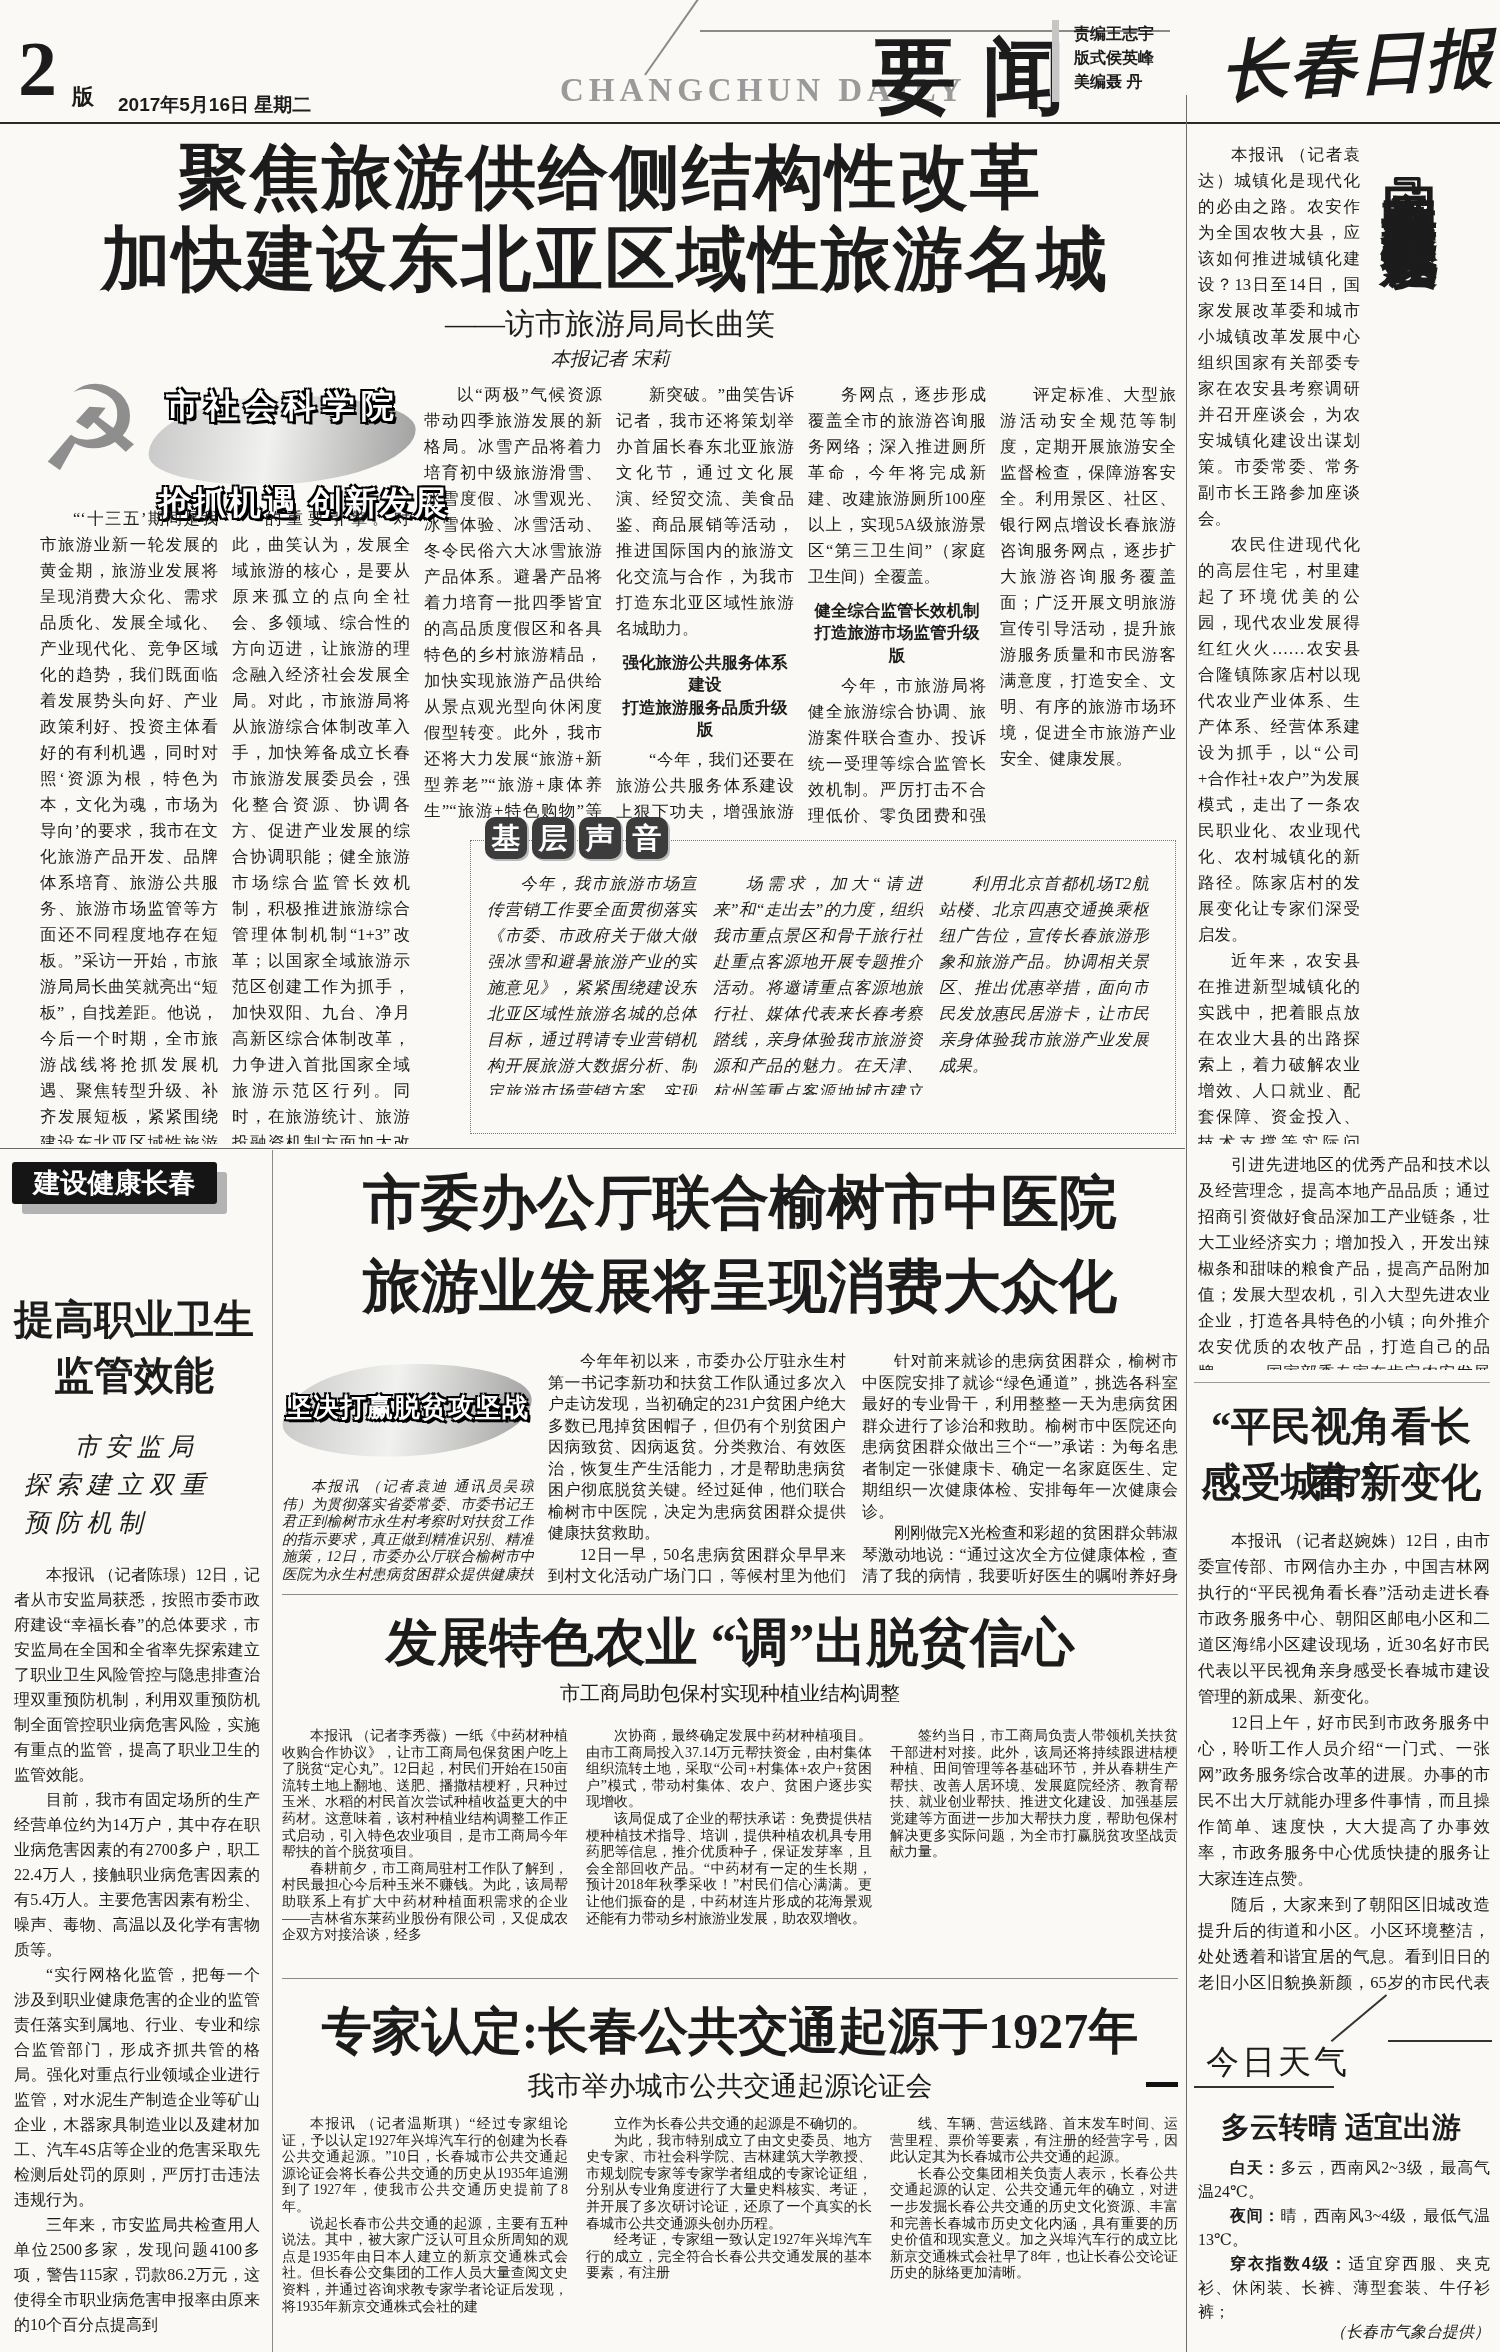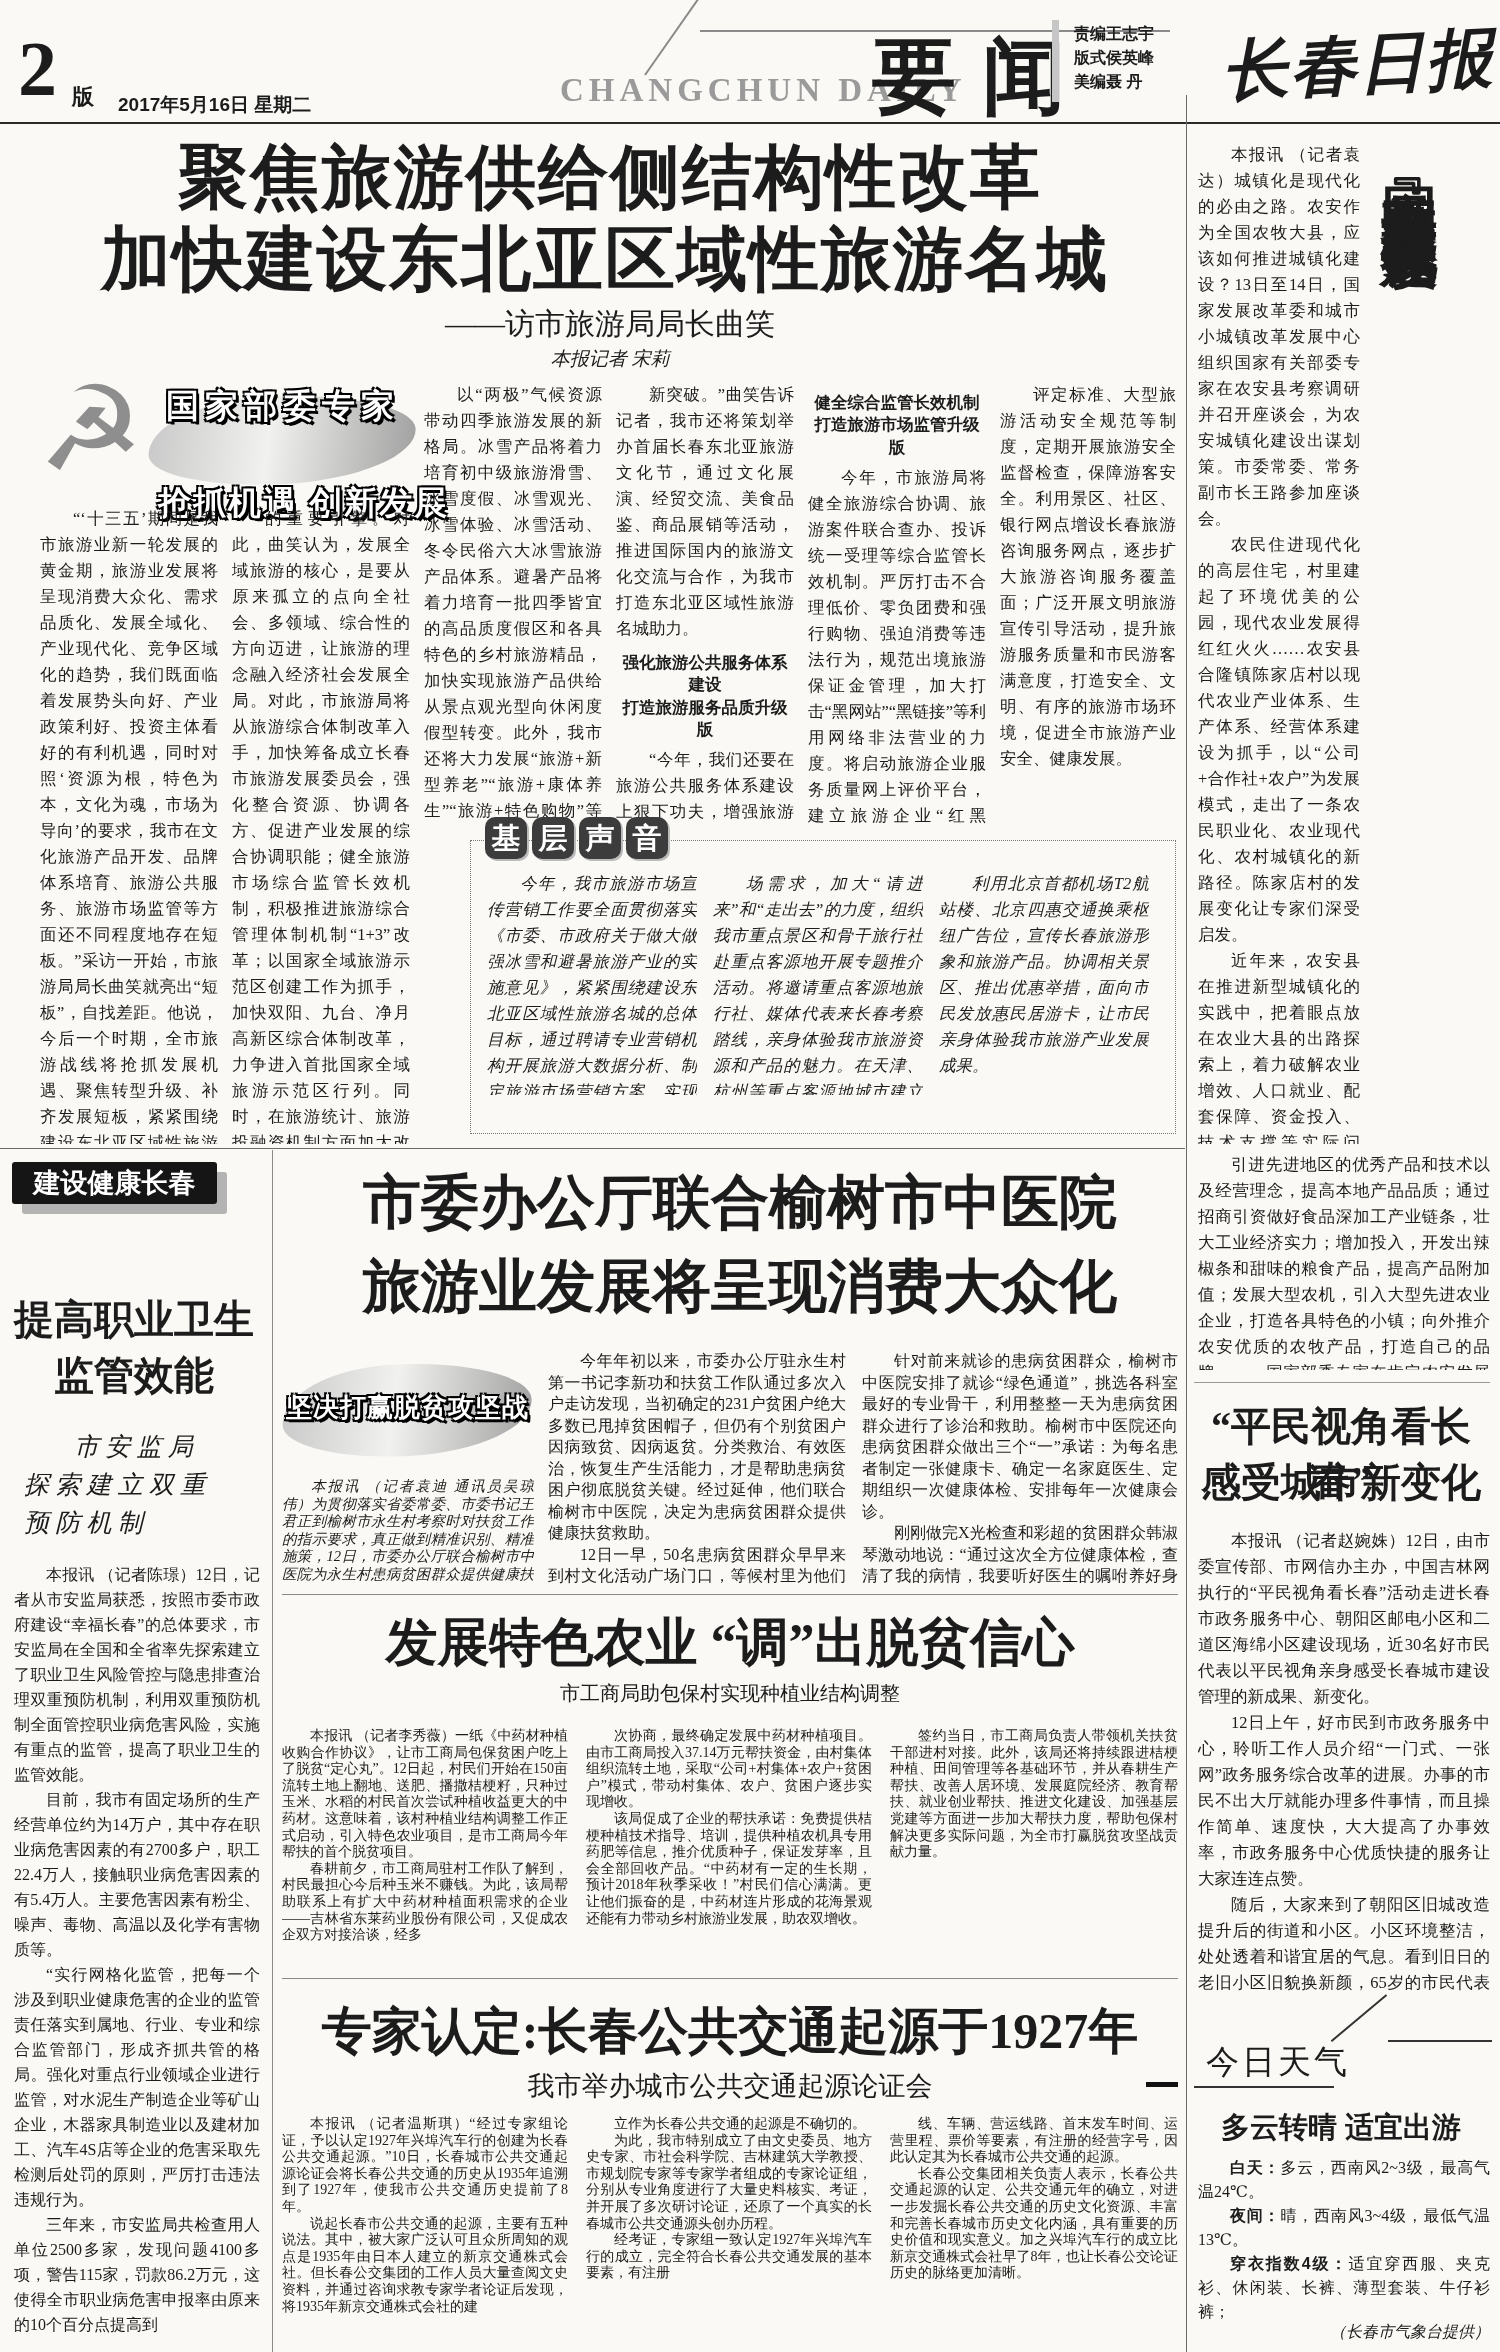--- a/index.html
+++ b/index.html
@@ -75,40 +75,41 @@
 <div class="abs rule" style="left:0;top:122px;width:1500px;height:2px;background:#2a2a2a"></div>
 
 <div class="abs h-main hei center" style="left:60px;top:140px;width:1100px;font-size:70px">聚焦旅游供给侧结构性改革</div>
 <div class="abs h-main hei center" style="left:30px;top:222px;width:1150px;font-size:70px">加快建设东北亚区域性旅游名城</div>
 <div class="abs center" style="left:60px;top:304px;width:1100px;font-size:30px">——访市旅游局局长曲笑</div>
 <div class="abs center kai" style="left:60px;top:346px;width:1100px;font-size:19px">本报记者  宋莉</div>
 
 <div class="abs" style="left:38px;top:378px;width:382px;height:120px">
   <div class="swoosh" style="left:110px;top:18px;width:268px;height:88px"></div>
   <span class="emblem abs" style="left:0;top:-8px;font-size:118px">☭</span>
-  <div class="abs outline-txt hei" style="left:128px;top:6px;font-size:33px;letter-spacing:6px">国家部委专家</div>
+  <div class="abs outline-txt hei" style="left:128px;top:6px;font-size:33px;letter-spacing:6px">市社会科学院</div>
   <div class="abs outline-txt hei" style="left:120px;top:58px;font-size:33px;letter-spacing:2px">抢抓机遇 创新发展</div>
 </div>
 
 <div class="abs newscol f-main" style="left:40px;top:506px;width:178px;height:638px">
     <p class="para">“‘十三五’期间是我市旅游业新一轮发展的黄金期，旅游业发展将呈现消费大众化、需求品质化、发展全域化、产业现代化、竞争区域化的趋势，我们既面临着发展势头向好、产业政策利好、投资主体看好的有利机遇，同时对照‘资源为根，特色为本，文化为魂，市场为导向’的要求，我市在文化旅游产品开发、品牌体系培育、旅游公共服务、旅游市场监管等方面还不同程度地存在短板。”采访一开始，市旅游局局长曲笑就亮出“短板”，自找差距。他说，今后一个时期，全市旅游战线将抢抓发展机遇、聚焦转型升级、补齐发展短板，紧紧围绕建设东北亚区域性旅游名城这一中心任务，全面落实“五个一”要求，以“抓机遇、创新发展”主题实践活动为载体，着力打造旅游产业体制机制、产品供给、品牌推广、服务质量、市场监管“五个升级版”，不断谱写我市旅游产业发展新篇章。</p>
   </div>
 <div class="abs newscol f-main" style="left:232px;top:506px;width:178px;height:638px">
     <p class="para">的重要引擎。对此，曲笑认为，发展全域旅游的核心，是要从原来孤立的点向全社会、多领域、综合性的方向迈进，让旅游的理念融入经济社会发展全局。对此，市旅游局将从旅游综合体制改革入手，加快筹备成立长春市旅游发展委员会，强化整合资源、协调各方、促进产业发展的综合协调职能；健全旅游市场综合监管长效机制，积极推进旅游综合管理体制机制“1+3”改革；以国家全域旅游示范区创建工作为抓手，加快双阳、九台、净月高新区综合体制改革，力争进入首批国家全域旅游示范区行列。同时，在旅游统计、旅游投融资机制方面加大改革力度。</p>
   </div>
 <div class="abs newscol f-main" style="left:424px;top:382px;width:178px;height:444px">
     <p class="para">以“两极”气候资源带动四季旅游发展的新格局。冰雪产品将着力培育初中级旅游滑雪、冰雪度假、冰雪观光、冰雪体验、冰雪活动、冬令民俗六大冰雪旅游产品体系。避暑产品将着力培育一批四季皆宜的高品质度假区和各具特色的乡村旅游精品，加快实现旅游产品供给从景点观光型向休闲度假型转变。此外，我市还将大力发展“旅游+新型养老”“旅游+康体养生”“旅游+特色购物”等新型业态，促进旅游与相关产业深度融合、集聚发展。</p>
   </div>
 <div class="abs newscol f-main" style="left:616px;top:382px;width:178px;height:444px">
     <p class="para">新突破。”曲笑告诉记者，我市还将策划举办首届长春东北亚旅游文化节，通过文化展演、经贸交流、美食品鉴、商品展销等活动，推进国际国内的旅游文化交流与合作，为我市打造东北亚区域性旅游名城助力。</p>
     <div class="col-subhead">强化旅游公共服务体系建设
 打造旅游服务品质升级版</div>
     <p class="para">“今年，我们还要在旅游公共服务体系建设上狠下功夫，增强旅游公共服务能力和游客满意度。”曲笑说。下一步，将提升我市旅游集散中心、游客服务中心的服务功能和运行效率；合理规划“一日游”产品体系和“旅游直通车”运营规模，探索建立城市旅游公交环线和乡村旅游连片区域的旅游专线；加快人群集聚区服</p>
   </div>
 <div class="abs newscol f-main" style="left:808px;top:382px;width:178px;height:444px">
+    <p class="para">务网点，逐步形成覆盖全市的旅游咨询服务网络；深入推进厕所革命，今年将完成新建、改建旅游厕所100座以上，实现5A级旅游景区“第三卫生间”（家庭卫生间）全覆盖。</p>
     <div class="col-subhead">健全综合监管长效机制
 打造旅游市场监管升级版</div>
     <p class="para">今年，市旅游局将健全旅游综合协调、旅游案件联合查办、投诉统一受理等综合监管长效机制。严厉打击不合理低价、零负团费和强行购物、强迫消费等违法行为，规范出境旅游保证金管理，加大打击“黑网站”“黑链接”等利用网络非法营业的力度。将启动旅游企业服务质量网上评价平台，建立旅游企业“红黑榜”。严格执行旅行社、A级景区安全生产标准化</p>
   </div>
 <div class="abs newscol f-main" style="left:1000px;top:382px;width:176px;height:444px">
     <p class="para">评定标准、大型旅游活动安全规范等制度，定期开展旅游安全监督检查，保障游客安全。利用景区、社区、银行网点增设长春旅游咨询服务网点，逐步扩大旅游咨询服务覆盖面；广泛开展文明旅游宣传引导活动，提升旅游服务质量和市民游客满意度，打造安全、文明、有序的旅游市场环境，促进全市旅游产业安全、健康发展。</p>
   </div>
 
 <div class="abs voicebox" style="left:470px;top:840px;width:676px;height:268px">
   <div class="abs" style="left:14px;top:-24px">

